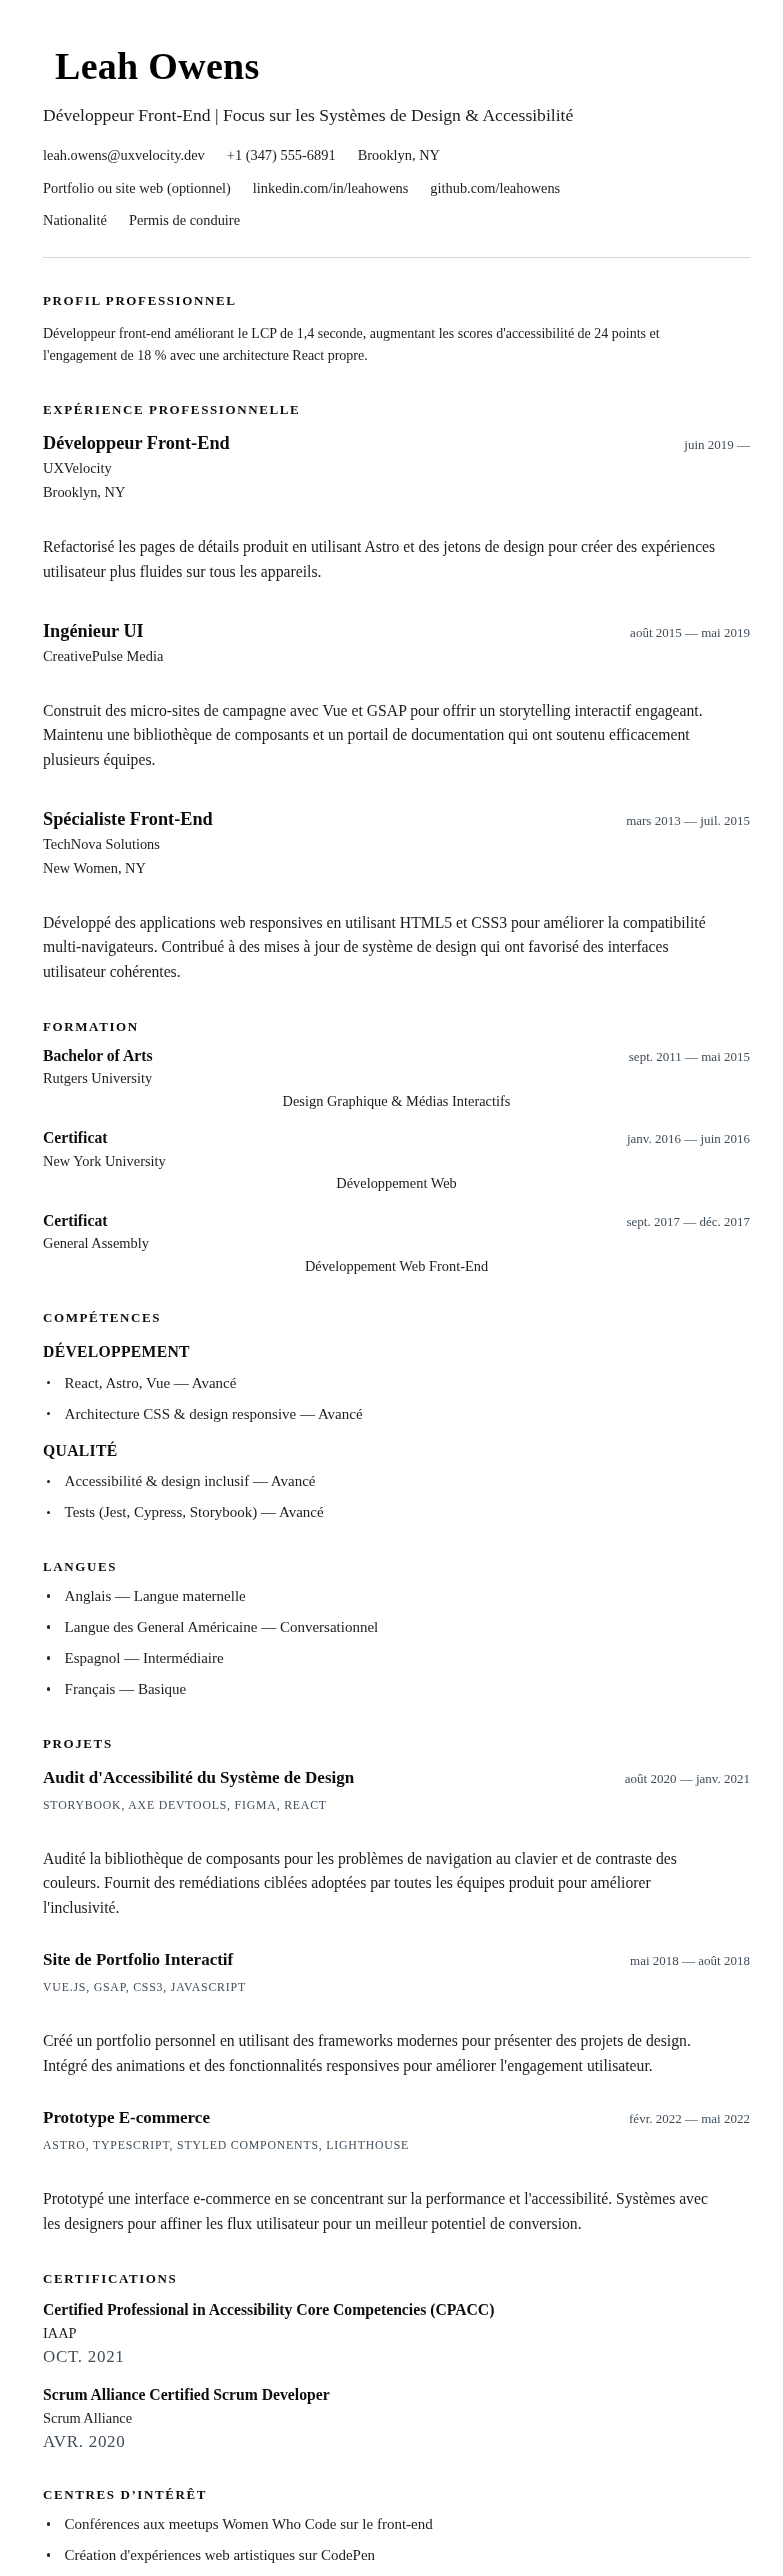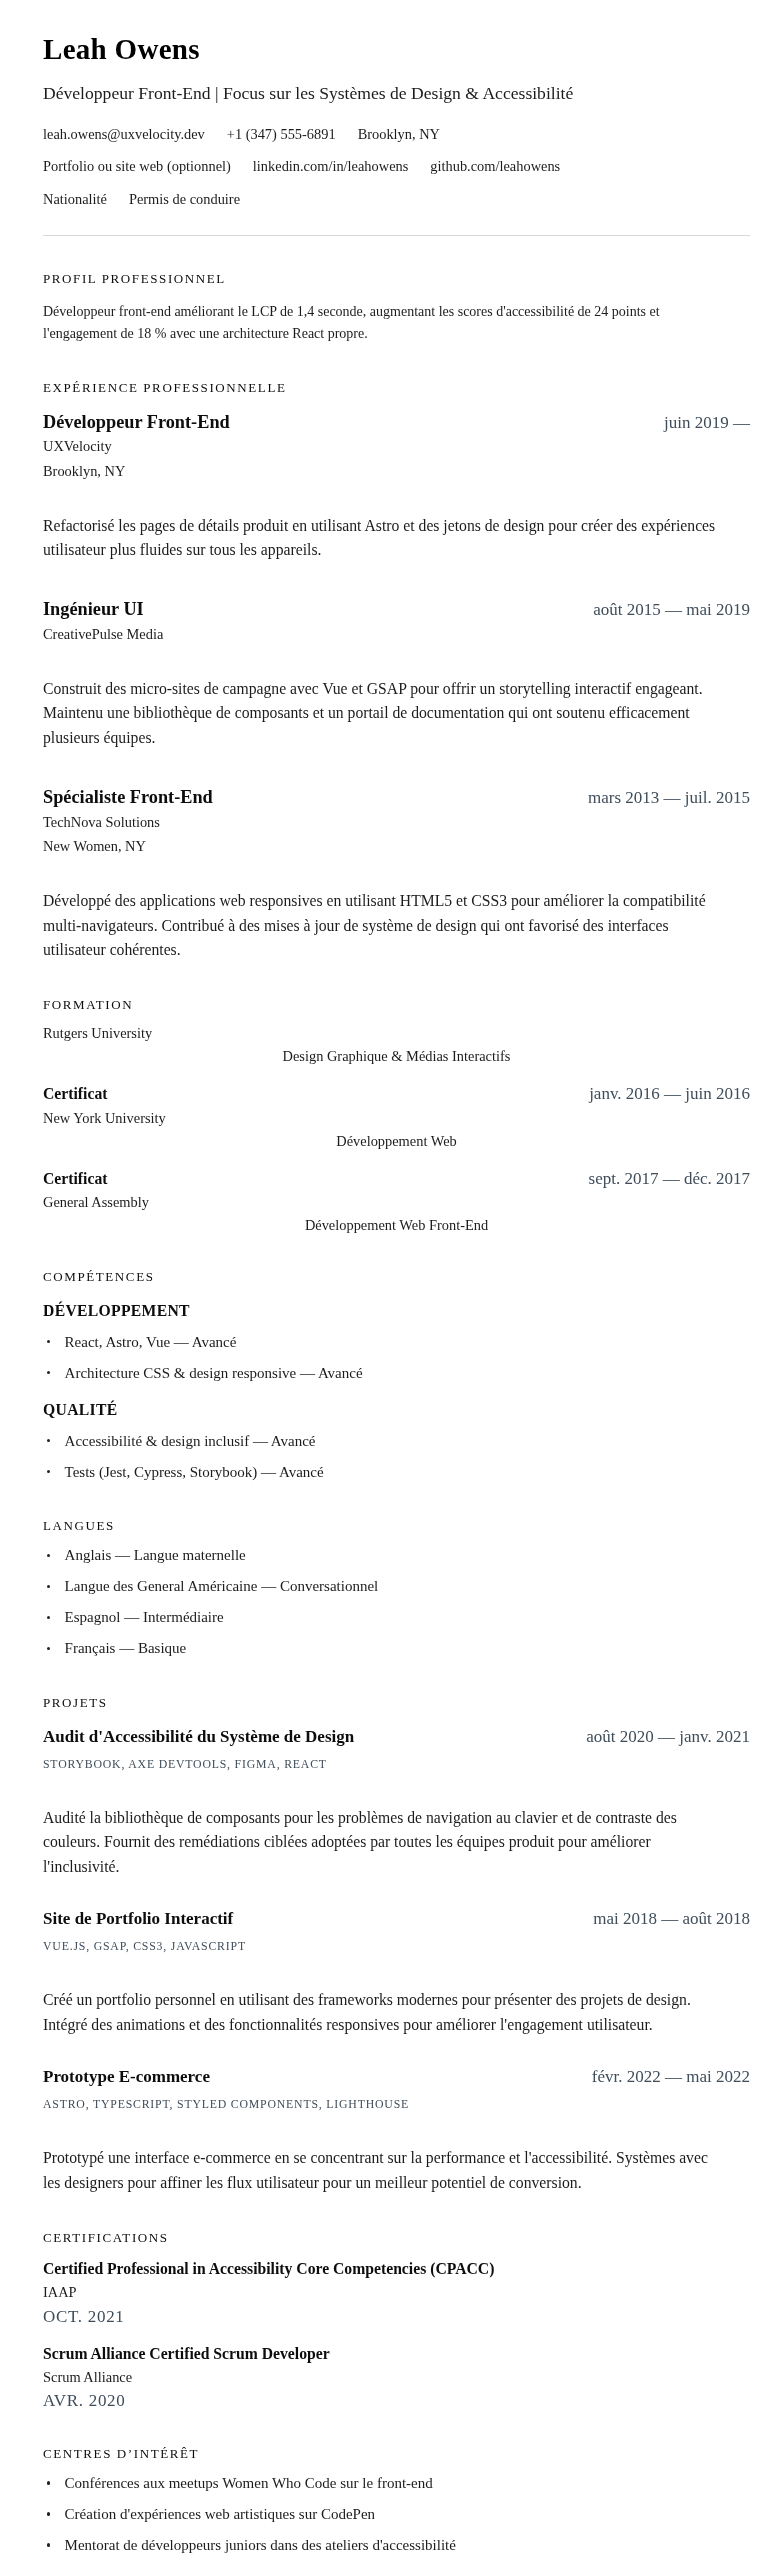--- a/index.html
+++ b/index.html
@@ -6,26 +6,26 @@
   .page {
     width: 784px;
     min-height: 2576px;
     box-sizing: border-box;
     padding: 34px 34px 39px 43px;
     font-family: "Liberation Serif", "DejaVu Serif", serif;
     color: #1c1c1c;
     background: #ffffff;
   }
   .name {
-    font-size: 29px;
+    font-size: 38px;
     font-weight: 700;
     color: #000000;
     line-height: 1.08;
     letter-spacing: 0.3px;
-    margin: 0;
+    margin: 12px;
   }
   .subtitle {
     margin-top: 17px;
     font-size: 17.6px;
     line-height: 1.3;
     color: #1c1c1c;
   }
   .contact-row {
     display: flex;
     gap: 22px;
@@ -36,41 +36,41 @@
   }
   .contact-row.first { margin-top: 19.6px; }
   .divider {
     border: 0;
     border-top: 1.3px solid #d8d8d8;
     margin: 26px 0 0 0;
   }
   .section { margin-top: 35px; }
   .section-heading {
     font-size: 13px;
-    font-weight: 400;
+    font-weight: 700;
     letter-spacing: 1.6px;
     color: #0d0d0d;
     margin: 0;
   }
   .profile-text {
     margin: 14.4px 0 0 0;
     font-size: 14px;
     line-height: 1.55;
     max-width: 673px;
   }
   .entry-head {
     display: flex;
     justify-content: space-between;
     align-items: baseline;
     gap: 13px;
   }
   .job { margin-top: 15.7px; }
   .job + .job { margin-top: 37px; }
   .job-title { font-size: 18.3px; font-weight: 700; color: #0d0d0d; }
-  .dates { font-size: 17px; color: #3f4d5a; white-space: nowrap; }
+  .dates { font-size: 13px; color: #3f4d5a; white-space: nowrap; }
   .company { margin-top: 5.9px; font-size: 14.4px; }
   .location { margin-top: 7.2px; font-size: 14.4px; }
   .desc {
     margin: 34px 0 0 0;
     font-size: 15.7px;
     line-height: 1.55;
     max-width: 679px;
   }
   .edu { margin-top: 19.6px; }
   .edu:first-of-type { margin-top: 11.8px; }
@@ -184,20 +184,24 @@
       <div class="company">TechNova Solutions</div>
       <div class="location">New Women, NY</div>
       <p class="desc">Développé des applications web responsives en utilisant HTML5 et CSS3 pour améliorer la compatibilité multi-navigateurs. Contribué à des mises à jour de système de design qui ont favorisé des interfaces utilisateur cohérentes.</p>
     </div>
   </section>
 
   <section class="section">
     <h2 class="section-heading">FORMATION</h2>
 
     <div class="edu">
+      <div class="entry-head">
+        <span class="edu-degree">Bachelor of Arts</span>
+        <span class="dates">sept. 2011 — mai 2015</span>
+      </div>
       <div class="edu-school">Rutgers University</div>
       <div class="edu-field">Design Graphique &amp; Médias Interactifs</div>
     </div>
 
     <div class="edu">
       <div class="entry-head">
         <span class="edu-degree">Certificat</span>
         <span class="dates">janv. 2016 — juin 2016</span>
       </div>
       <div class="edu-school">New York University</div>

